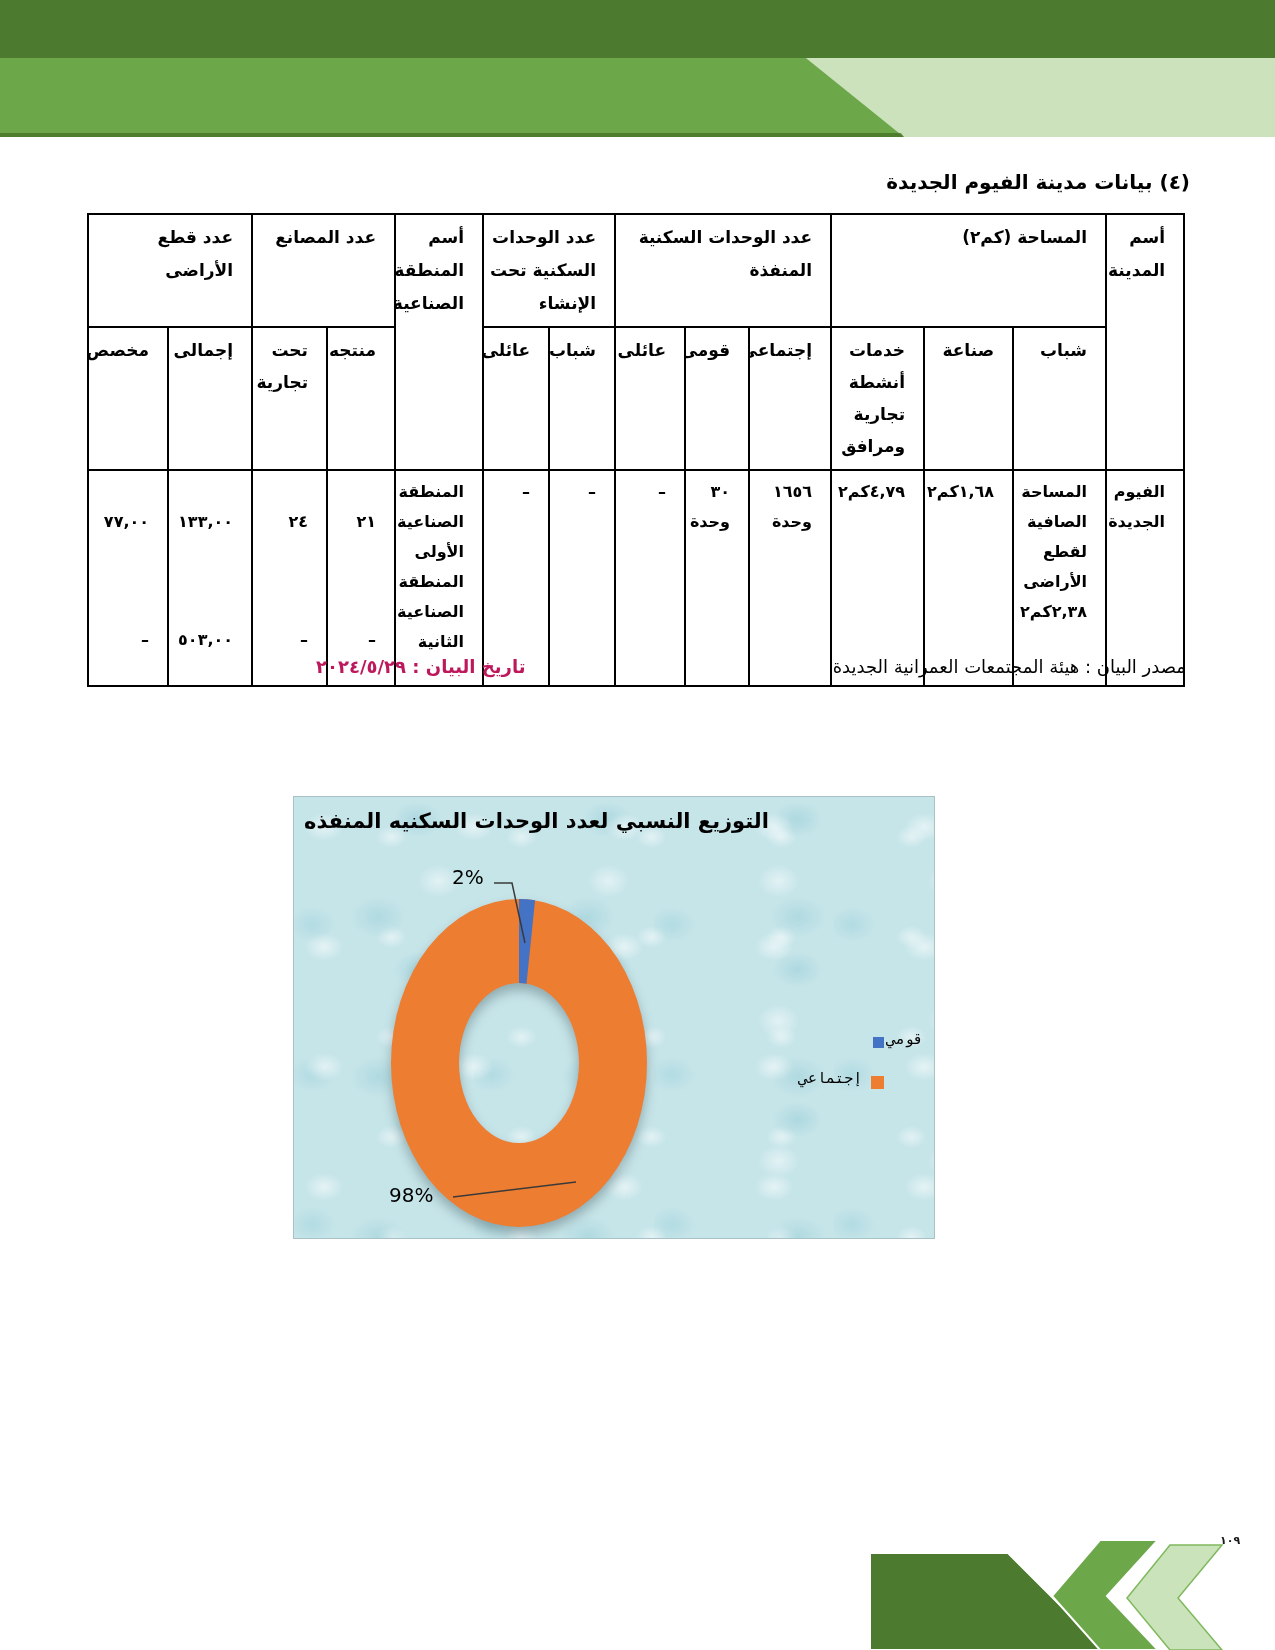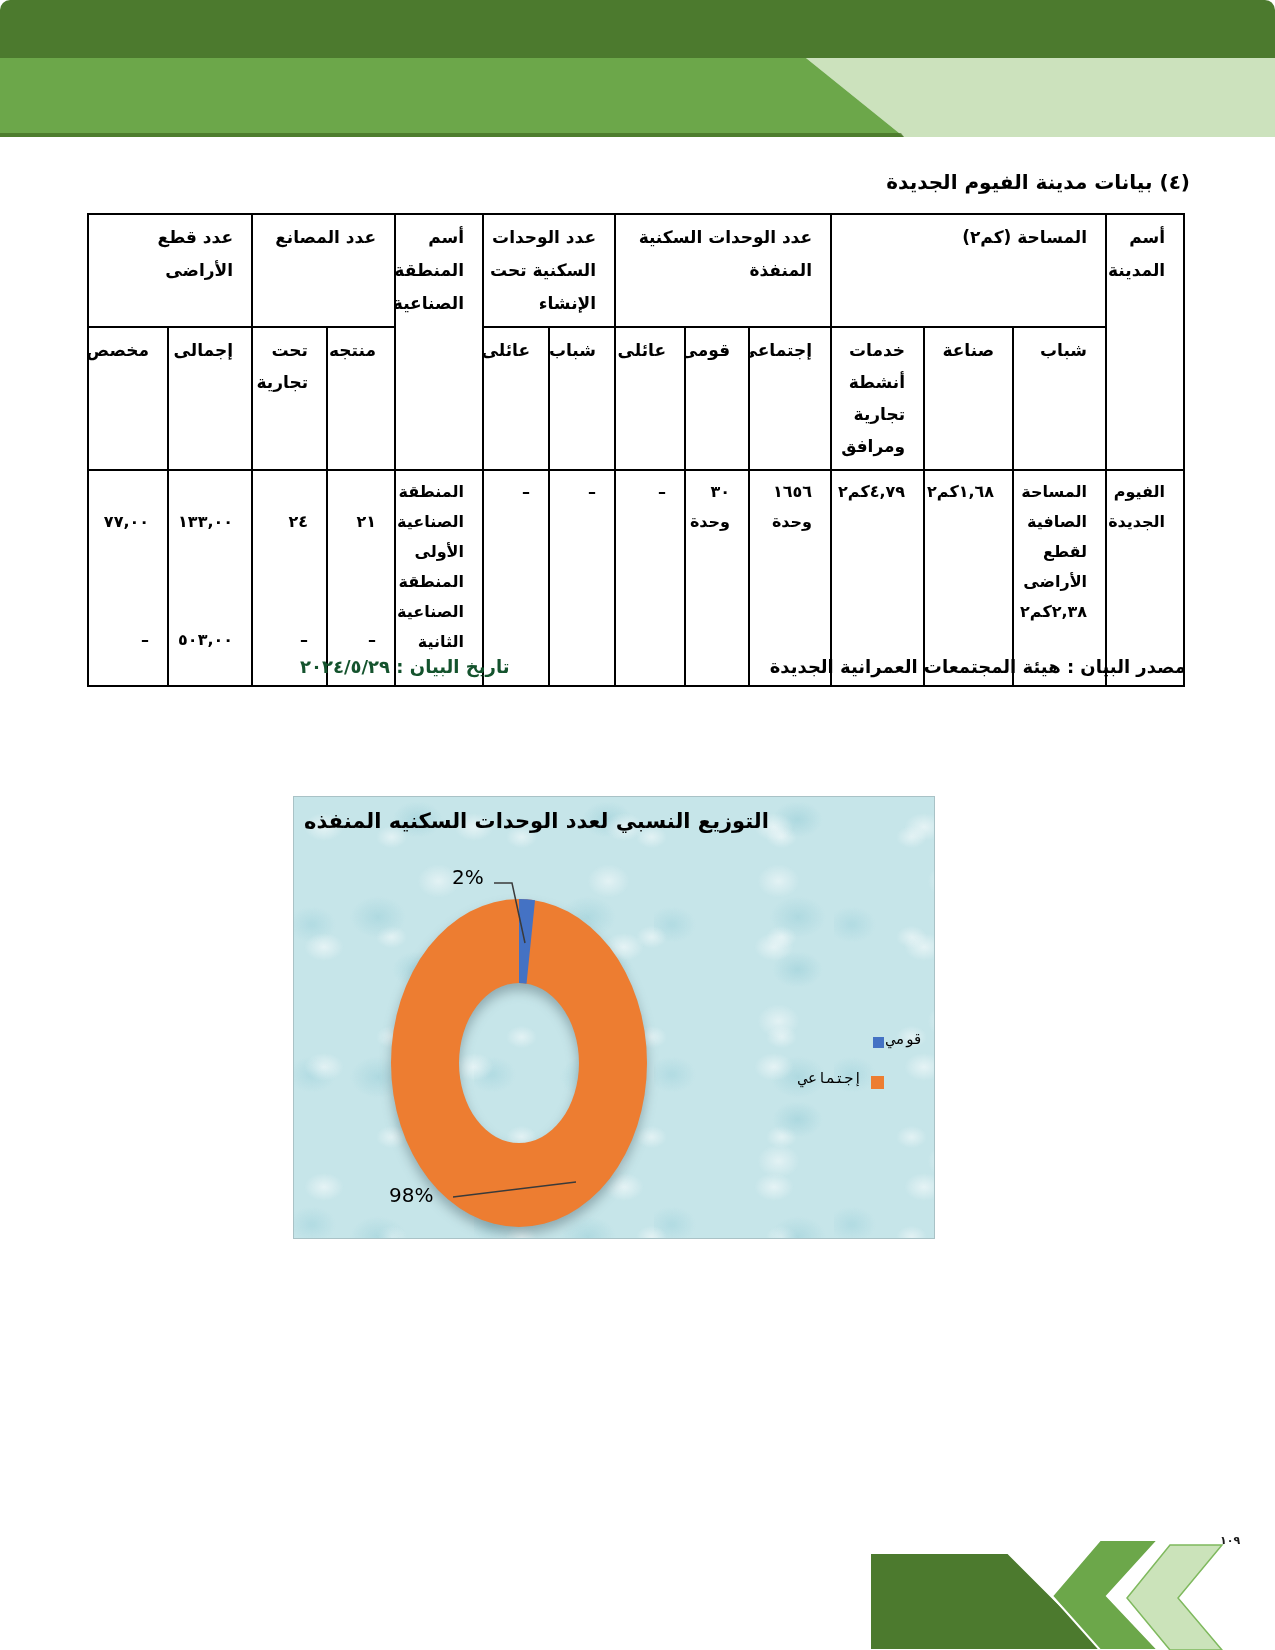--- a/index.html
+++ b/index.html
@@ -1,26 +1,26 @@
 <!DOCTYPE html>
 <html lang="ar" dir="rtl"><head>
 <meta charset="utf-8">
 <style>
   html,body{margin:0;padding:0;background:#fff;}
   .page{position:relative;width:1275px;height:1650px;background:#ffffff;overflow:hidden;
-        font-family:"DejaVu Sans",sans-serif;direction:rtl;border-radius:10px;}
+        font-family:"DejaVu Sans",sans-serif;direction:rtl;}
   .abs{position:absolute;}
 
   
   .banner{left:0;top:0;width:1275px;height:140px;}
 
   
   .doc-title{right:85px;top:170px;font-size:20px;font-weight:bold;color:#000;}
-  .src-line{right:89px;top:656px;font-size:18px;font-weight:bold;color:#000;}
-  .date-line{left:300px;top:656px;font-size:18px;font-weight:bold;color:#14532d;direction:rtl;}
+  .src-line{right:89px;top:656px;font-size:18px;font-weight:normal;color:#000;}
+  .date-line{left:316px;top:656px;font-size:18px;font-weight:bold;color:#be185d;direction:rtl;}
 
   
   table.city{position:absolute;left:87px;top:213px;width:1096px;border-collapse:collapse;
              table-layout:fixed;direction:rtl;}
   table.city td{border:2px solid #000;vertical-align:top;text-align:right;
                 font-weight:bold;color:#000;padding:6px 18px 0 2px;
                 white-space:pre-line;overflow:hidden;}
   tr.r1 td{height:105px;font-size:17px;line-height:33px;}
   tr.r2 td{height:135px;font-size:17px;line-height:32px;}
   tr.r3 td{height:193px;font-size:16px;line-height:30px;}

